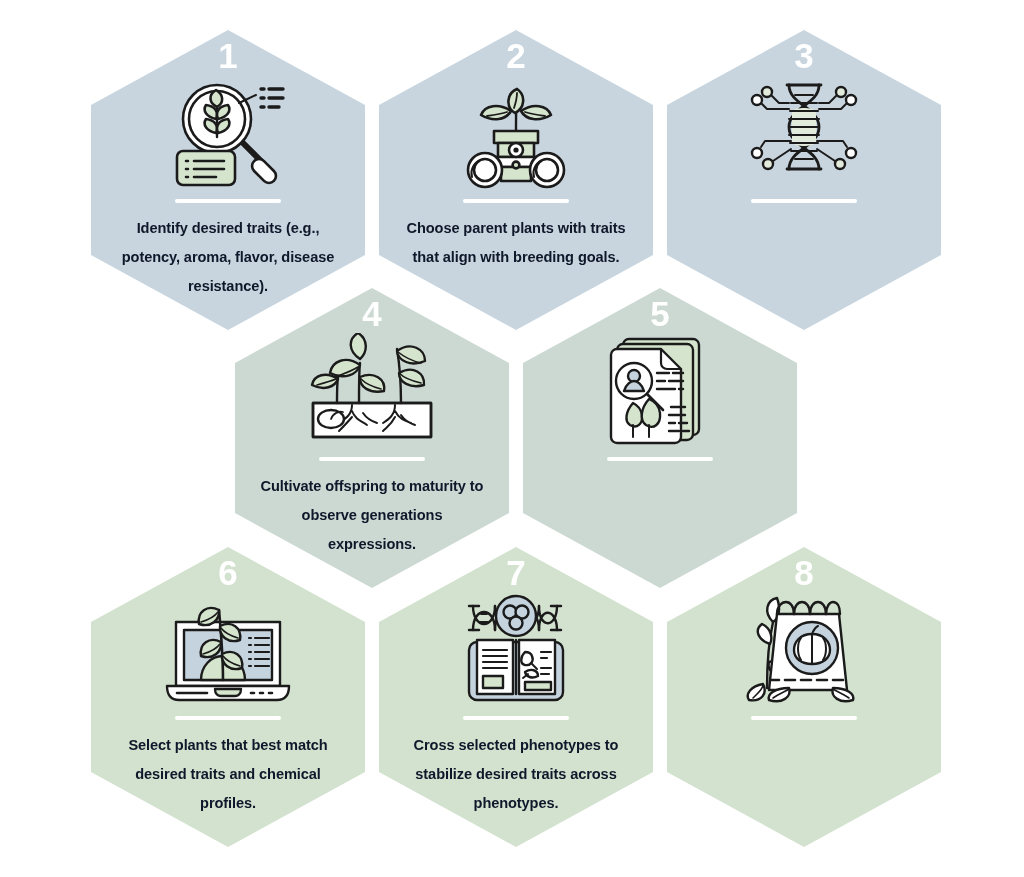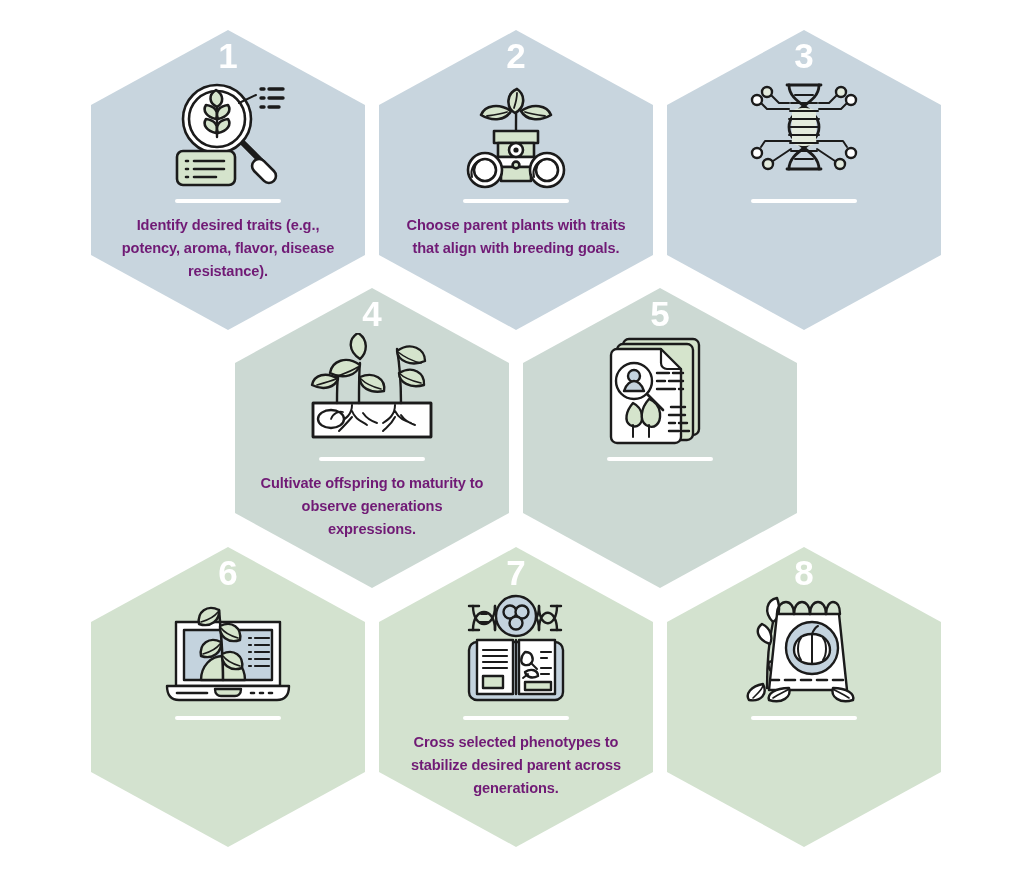--- a/index.html
+++ b/index.html
@@ -63,22 +63,22 @@
     background: #ffffff;
     margin-top: 6px;
   }
 
   .hex-caption {
     margin-top: 11px;
     width: 224px;
     text-align: center;
     font-size: 14.6px;
     font-weight: bold;
-    line-height: 23px;
-    color: #701a75;
+    line-height: 29px;
+    color: #0f172a;
     letter-spacing: -0.1px;
   }
 
   
   .r1 { top: 30px; }
   .r2 { top: 288px; }
   .r3 { top: 547px; }
 
   .c1 { left: 91px; }
   .c2 { left: 379px; }
@@ -300,20 +300,21 @@
         <path d="M69 62 c12 -6 22 2 20 14 c-12 4 -21 -4 -20 -14 z" fill="#d5e4cc"></path>
         <path d="M87 74 c-7 -2 -14 -6 -17 -10" stroke-width="1.6"></path>
 
         <path d="M14 94 h122 a0 0 0 0 1 0 0 c0 9 -4 14 -12 14 h-98 c-8 0 -12 -5 -12 -14 z" fill="#ffffff"></path>
         <path d="M24 101 h30" stroke-width="2.6"></path>
         <path d="M62 97 h26 c0 5 -3 7 -6 7 h-14 c-3 0 -6 -2 -6 -7 z" fill="#d5e4cc"></path>
         <path d="M98 101 h3 M107 101 h3 M116 101 h3" stroke-width="2.6"></path>
       </svg>
     </div>
     <div class="hex-divider"></div>
+    <div class="hex-caption">Select plants that best match desired traits and chemical profiles.</div>
   </div>
 
   <div class="hex r3 c2" style="background:#d3e2cf">
     <div class="hex-number">7</div>
     <div class="hex-icon">
       <svg viewBox="0 0 150 118" fill="none" stroke="#1b1b1b" stroke-width="2.4" stroke-linecap="round" stroke-linejoin="round">
 
         <path d="M32 14 C32 38 54 38 54 14 M32 38 C32 14 54 14 54 38" stroke-width="2.4"></path>
         <path d="M28 14 h10 M28 38 h10" stroke-width="2.4"></path>
         <path d="M54 14 C54 38 76 38 76 14 M54 38 C54 14 76 14 76 38" stroke-width="2.4"></path>
@@ -339,21 +340,21 @@
         <path d="M84 60 c-5 5 -5 12 0 13 c6 1 9 -4 7 -9 c-1 -3 -4 -4 -7 -4 z" fill="#ffffff"></path>
         <path d="M90 71 l6 6" stroke-width="2"></path>
         <path d="M100 60 h10 M100 66 h6" stroke-width="2.2"></path>
         <path d="M84 80 c6 -4 13 -2 13 4 c-6 3 -12 1 -13 -4 z" fill="#ffffff"></path>
         <path d="M82 86 l5 -4" stroke-width="2"></path>
         <path d="M100 76 h10 M100 82 h8" stroke-width="2.2"></path>
         <rect x="84" y="90" width="26" height="8" fill="#d5e4cc"></rect>
       </svg>
     </div>
     <div class="hex-divider"></div>
-    <div class="hex-caption">Cross selected phenotypes to stabilize desired parent across generations.</div>
+    <div class="hex-caption">Cross selected phenotypes to stabilize desired traits across phenotypes.</div>
   </div>
 
   <div class="hex r3 c3" style="background:#d3e2cf">
     <div class="hex-number">8</div>
     <div class="hex-icon">
       <svg viewBox="0 0 150 118" fill="none" stroke="#1b1b1b" stroke-width="2.4" stroke-linecap="round" stroke-linejoin="round">
 
         <path d="M38 96 C38 70 40 48 44 30" stroke-width="2.4"></path>
         <path d="M44 30 c-10 -10 -6 -22 4 -24 c4 11 2 20 -4 24 z" fill="#ffffff"></path>
         <path d="M41 52 c-12 -4 -16 -14 -8 -20 c9 4 11 14 8 20 z" fill="#ffffff"></path>

